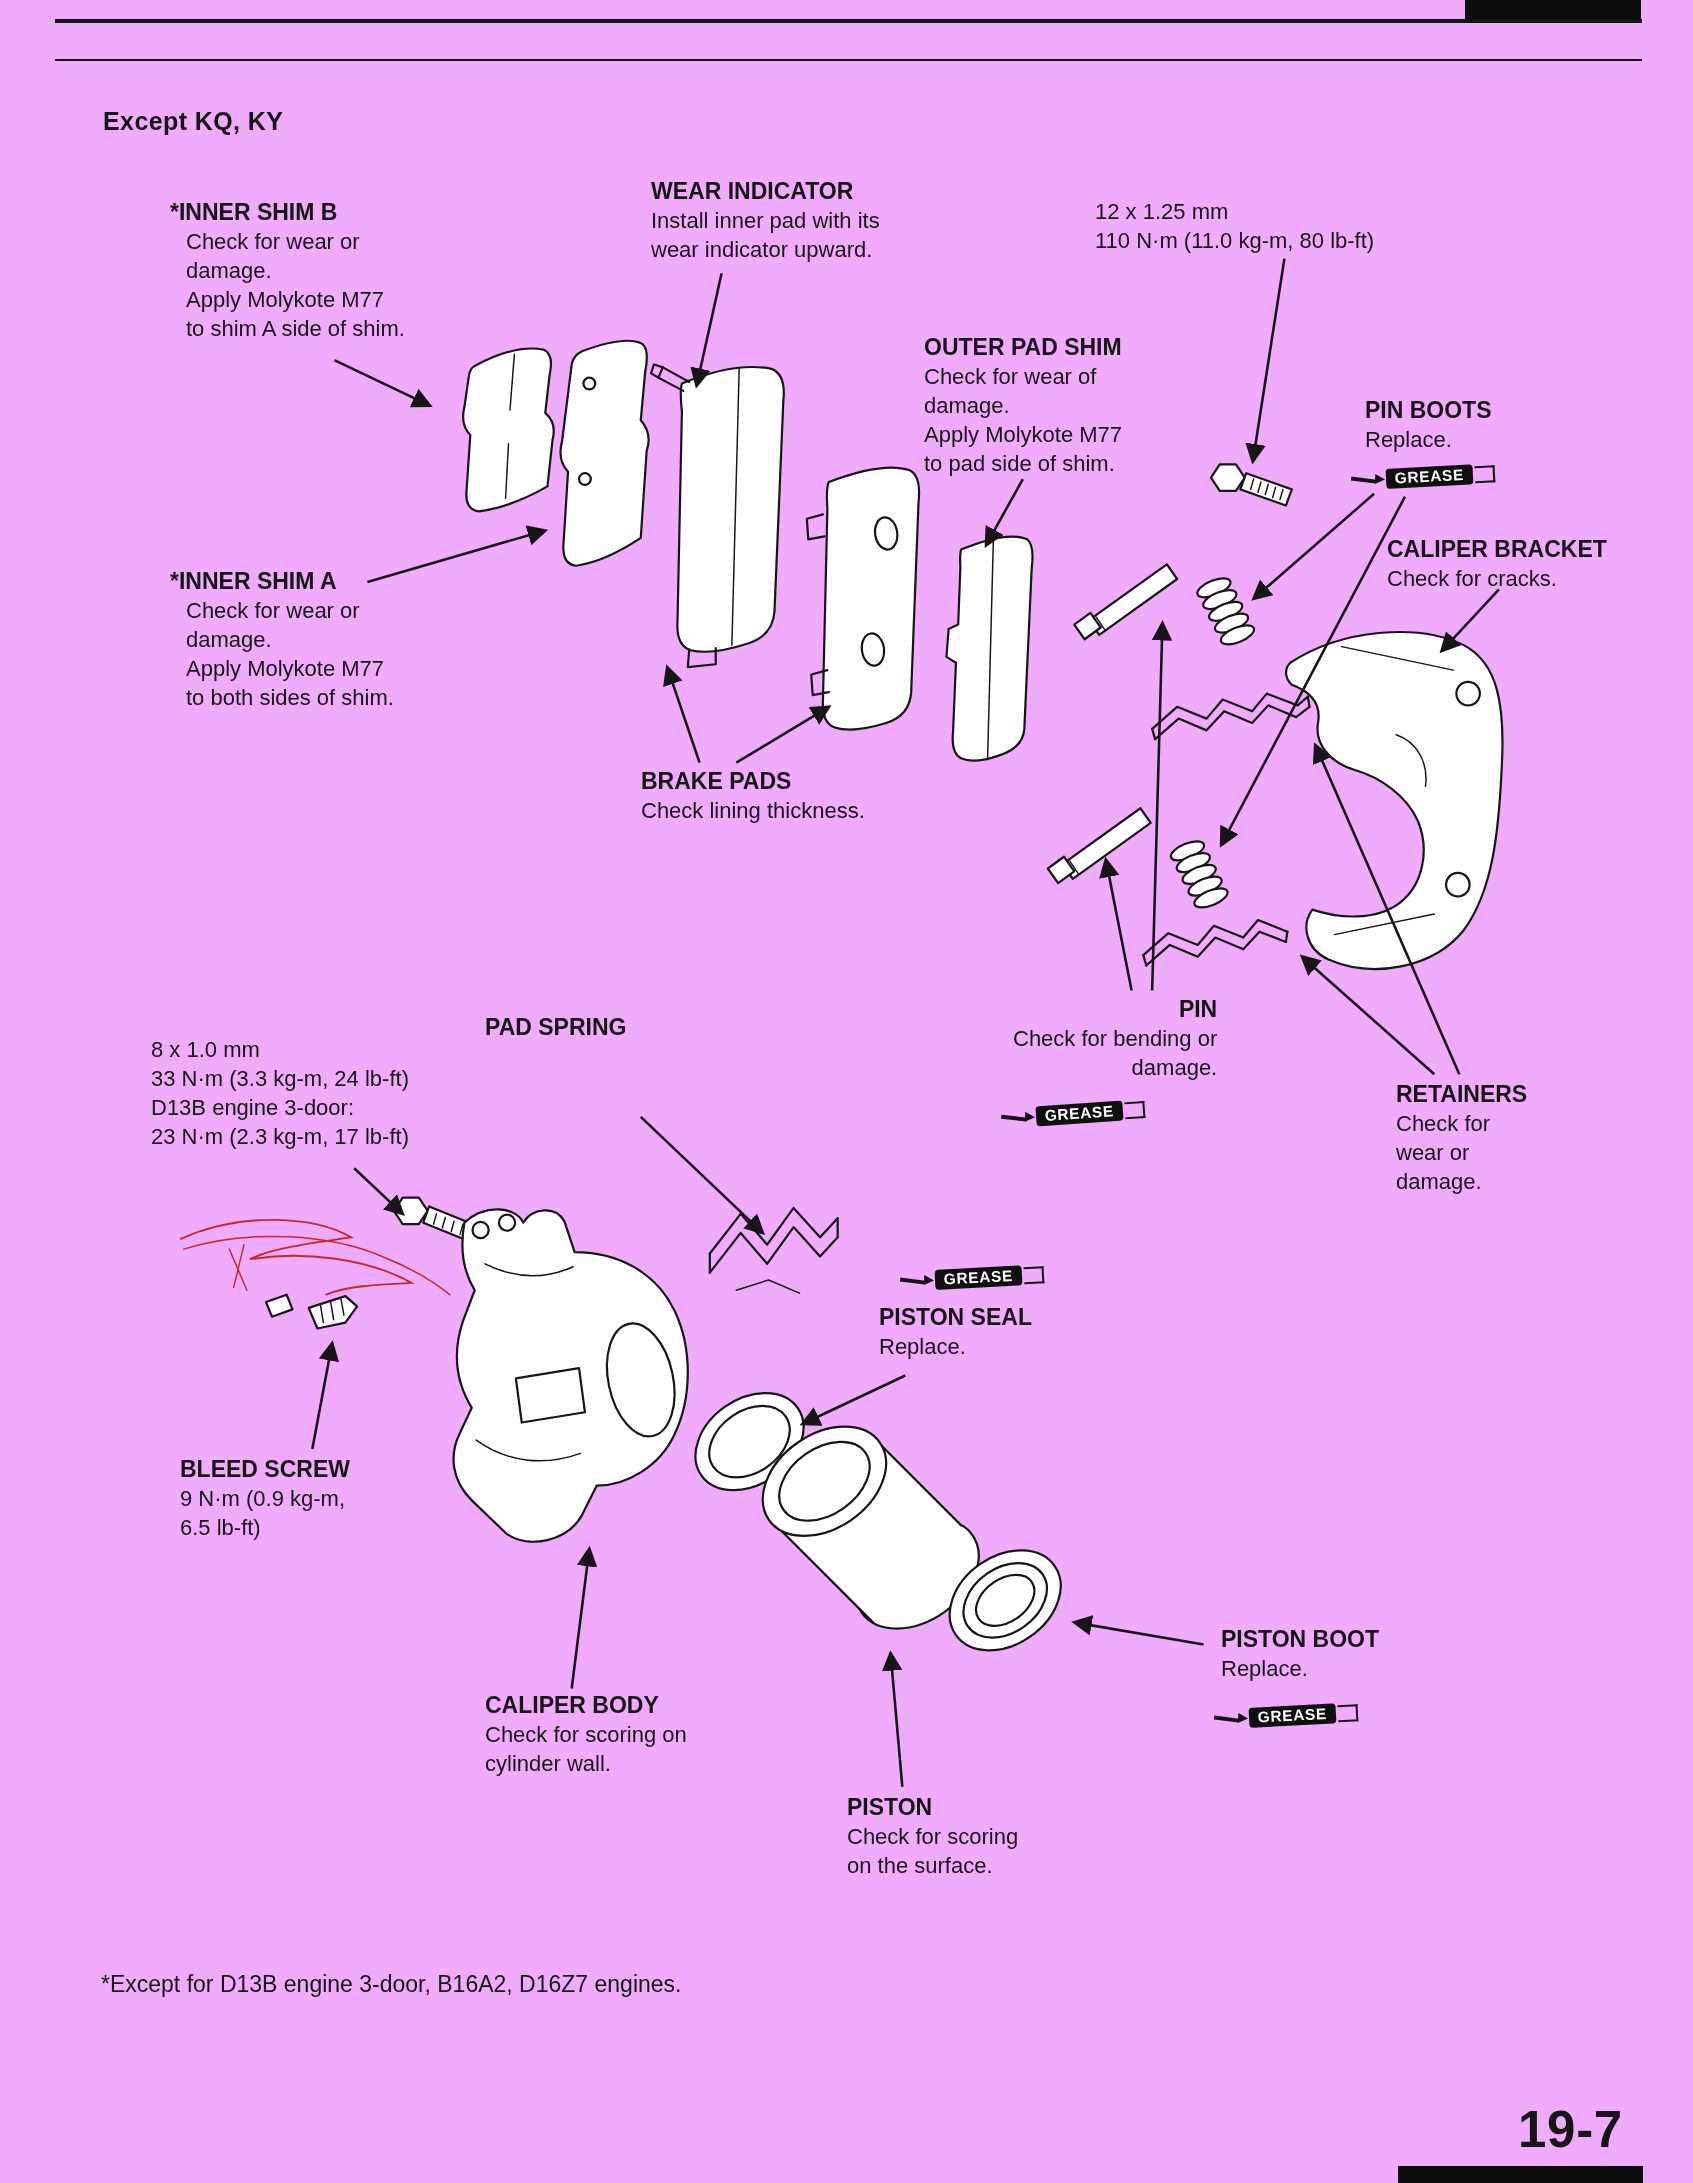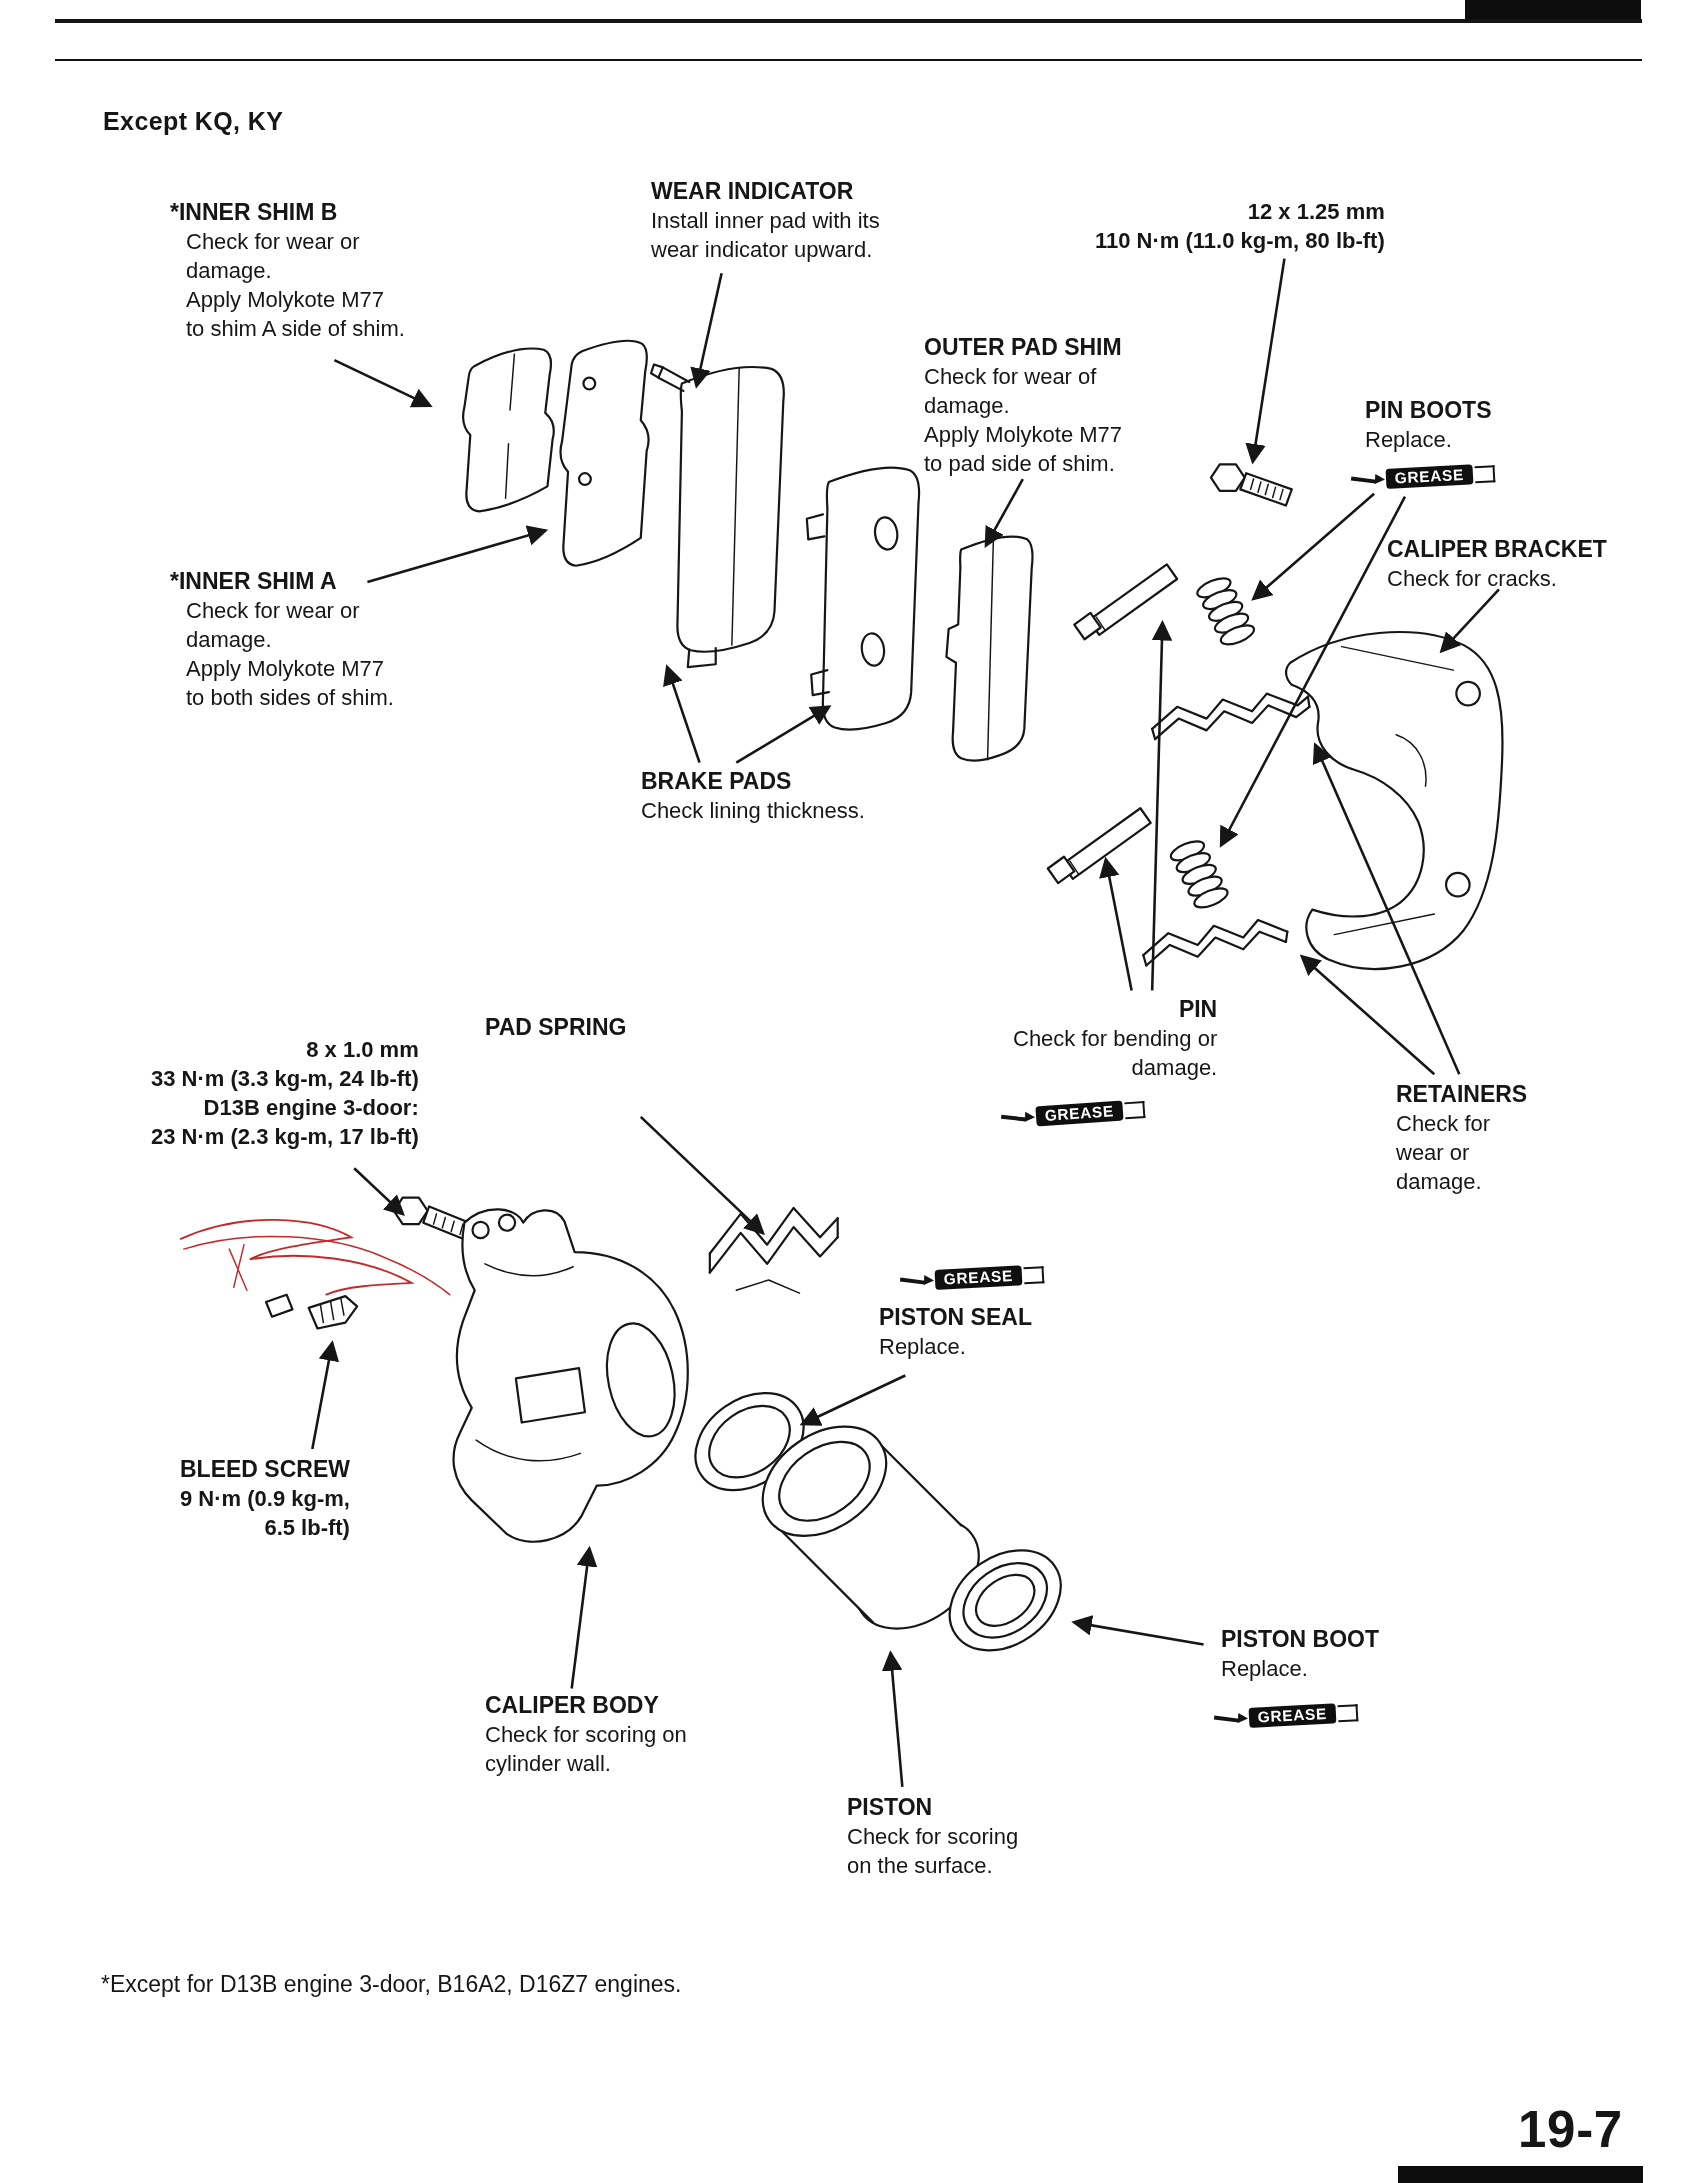--- a/index.html
+++ b/index.html
@@ -1,33 +1,33 @@
 <!DOCTYPE html>
 <html style="font-size:11.8px"><head>
 <meta charset="utf-8">
 <style>
   html,body{margin:0;padding:0;background:#e8e8e4;}
   .page{
     position:relative;
     width:1693px;height:2183px;
-    background:#ffffff;
+    background:#f0abfc;
     font-family:"Liberation Sans", sans-serif;
     color:#161616;
     overflow:hidden;
   }
   .rule{position:absolute;background:#141414;}
   .corner-bar{position:absolute;background:#0d0d0d;}
   .heading{
     position:absolute;font-weight:bold;font-size:25px;letter-spacing:0.4px;
   }
   .lbl{position:absolute;}
   .lbl .t{font-weight:bold;font-size:23px;line-height:30px;white-space:pre-line;}
   .lbl .b{font-size:22px;line-height:29px;white-space:pre-line;}
   .lbl.ind .b{padding-left:16px;}
-  .lbl .b.bold{font-weight:bold;text-align:right;}
+  .lbl .b.bold{font-weight:normal;}
   .footnote{position:absolute;font-size:23px;}
   .page-number{position:absolute;font-weight:bold;font-size:51px;letter-spacing:0.7px;}
   svg.diagram{position:absolute;left:0;top:0;}
   
   .grease{position:absolute;display:flex;align-items:center;height:26.5px;}
   .g-stick{width:25px;height:3.7px;background:#141414;transform:rotate(10deg);margin-right:-1.5px;}
   .g-nib{width:0;height:0;border-left:10.3px solid #141414;border-top:5.1px solid transparent;border-bottom:5.1px solid transparent;margin-right:1.5px;transform:rotate(6deg);}
   .g-pill{
     background:#0f0f0f;color:#ffffff;font-weight:bold;font-size:15.4px;
     padding:2.2px 8.8px 2.9px 8.8px;border-radius:3.7px;letter-spacing:0.7px;line-height:1;

